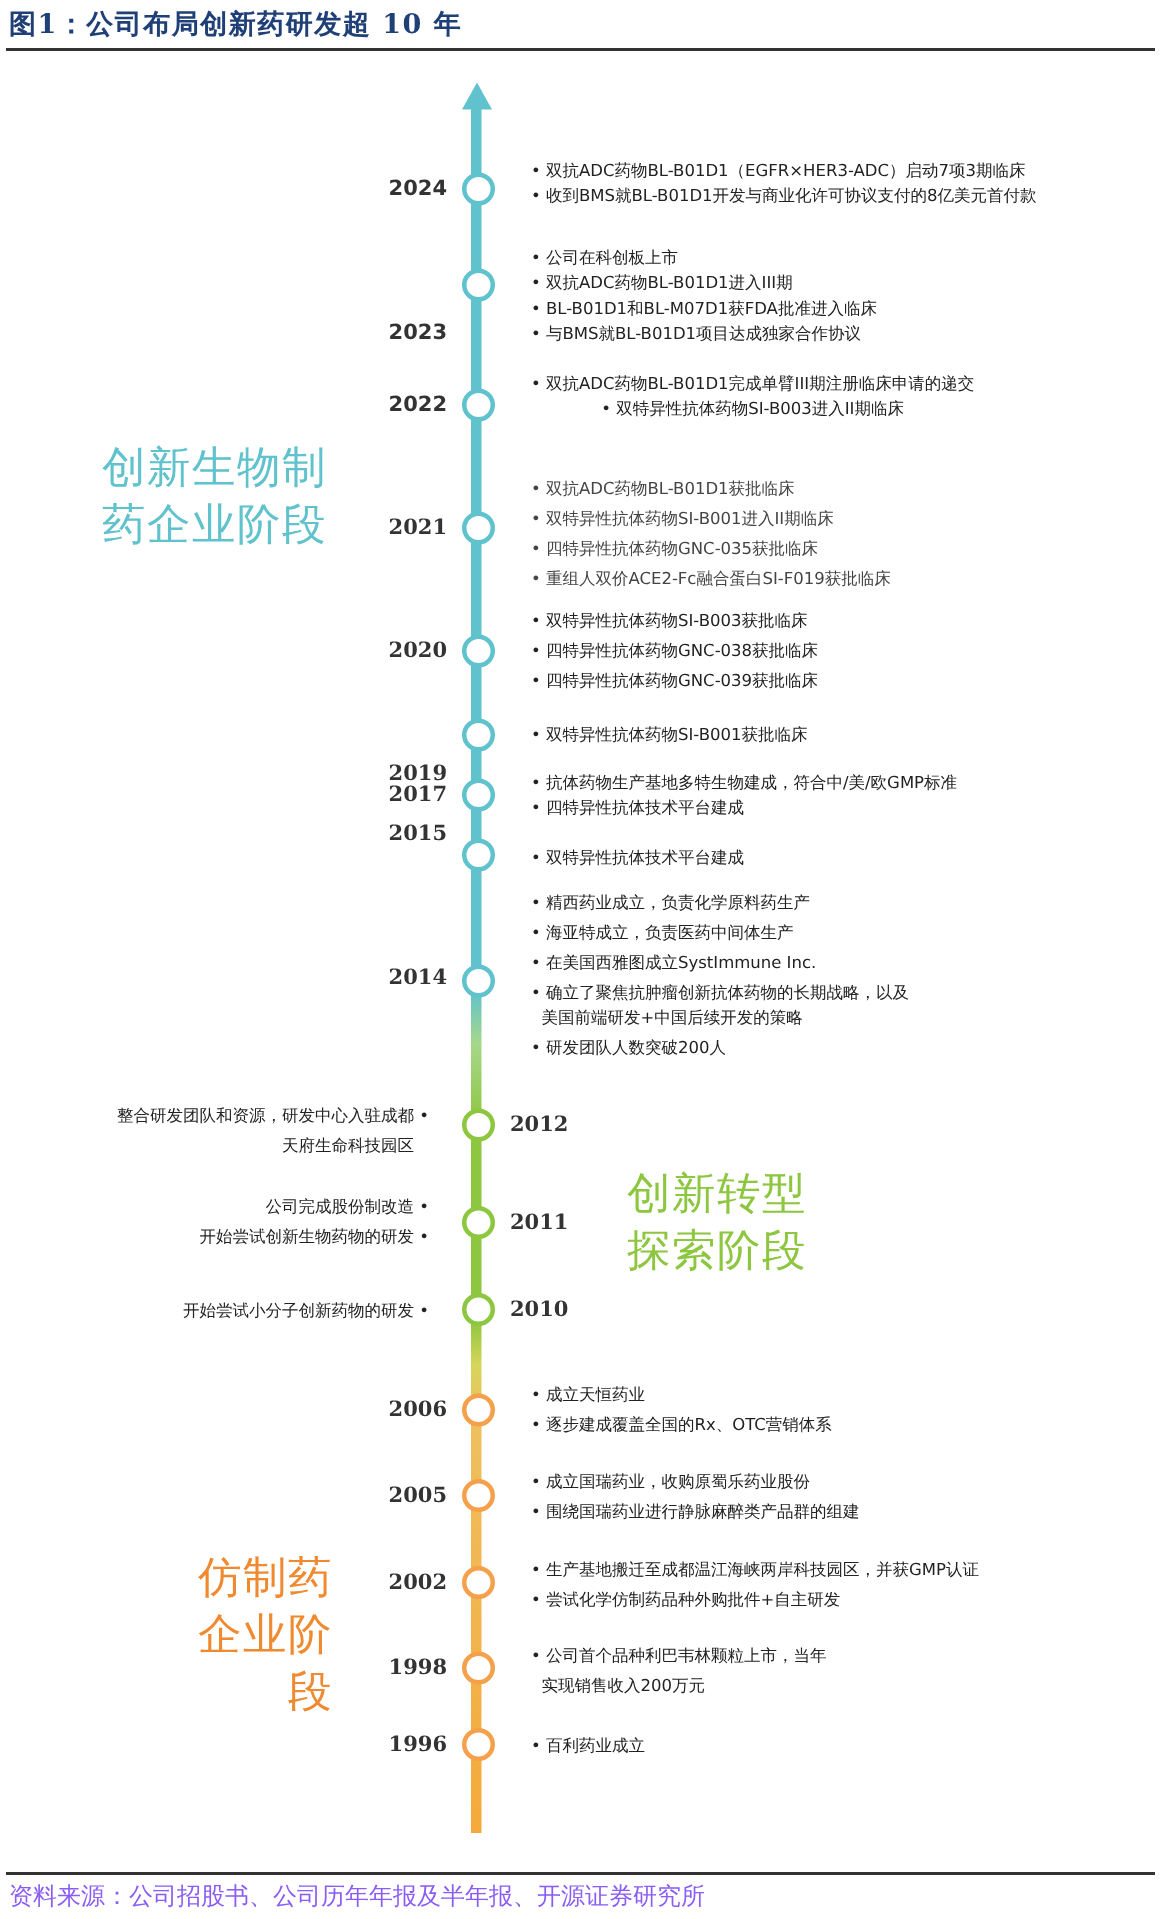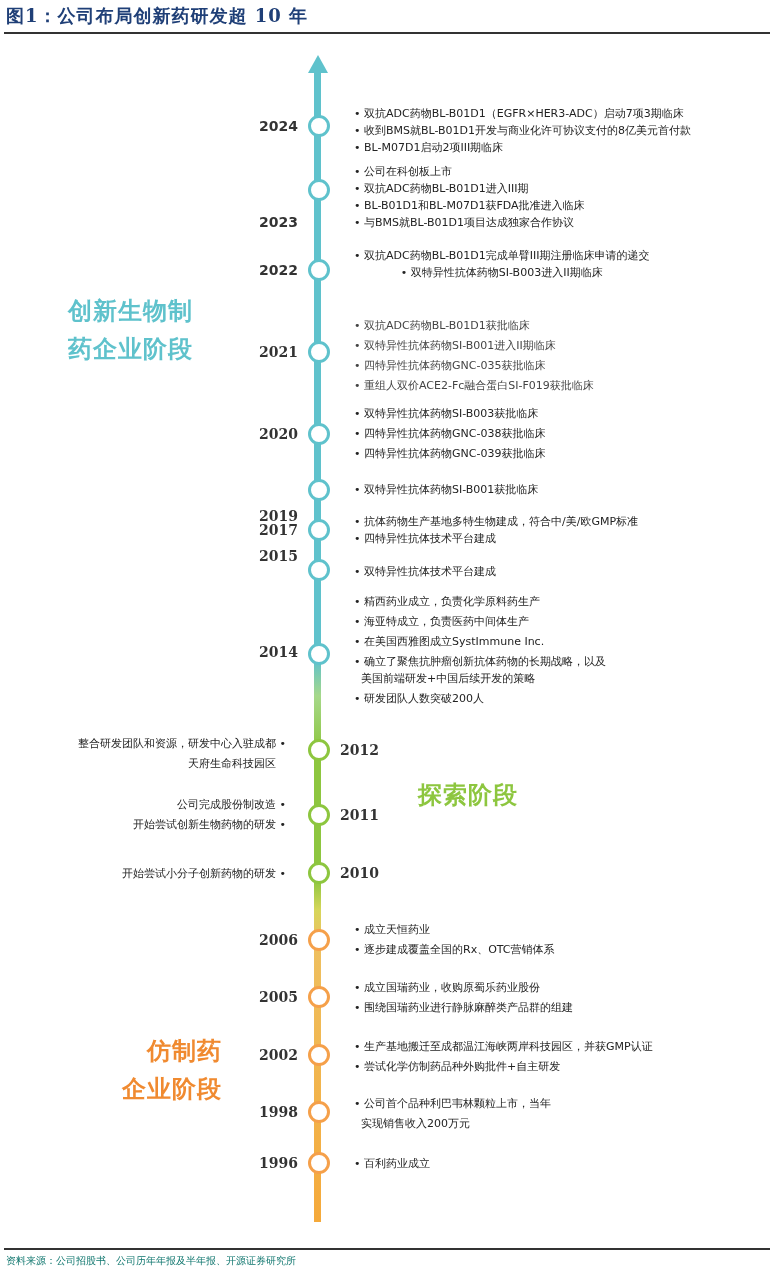--- a/index.html
+++ b/index.html
@@ -3,21 +3,21 @@
 <meta charset="utf-8">
 <style>
   html, body { margin:0; padding:0; background:#ffffff; }
   body { width:774px; height:1279px; position:relative; overflow:hidden;
          font-family:"DejaVu Sans", "Liberation Sans", sans-serif; color:#222; }
   .title { position:absolute; left:6px; top:4px; font-family:"DejaVu Serif","Liberation Serif",serif;
            font-weight:bold; font-size:18px; color:#1f3f77; letter-spacing:1px; }
   .title-rule { position:absolute; left:4px; right:4px; top:32px; height:1.5px; background:#333; }
   .footer-rule { position:absolute; left:4px; right:4px; top:1248px; height:1.5px; background:#333; }
   .footer { position:absolute; left:6px; top:1254px; font-family:"DejaVu Serif","Liberation Serif",serif;
-            font-size:10px; color:#0f766e;text-align:right; }
+            font-size:16px; color:#8b5cf6;text-align:right; }
 
   .line { position:absolute; left:314px; width:7px; }
   .arrow { position:absolute; left:308px; top:55px; width:0; height:0;
            border-left:10px solid transparent; border-right:10px solid transparent;
            border-bottom:18px solid #5fc2cc; }
 
   .node { position:absolute; width:16px; height:16px; border-radius:50%;
           background:#fff; border:3.5px solid; left:308px; transform:translateY(-50%); }
   .year { position:absolute; font-family:"DejaVu Serif","Liberation Serif",serif; font-weight:bold;
           font-size:14px; color:#333; transform:translateY(-50%); }
@@ -25,53 +25,53 @@
   .year.right { left:340px; }
   .year.sans { font-family:"DejaVu Sans","Liberation Sans",sans-serif; }
 
   .events { position:absolute; font-size:11px; line-height:15px; color:#222; }
   .events.right { left:354px; }
   .events.leftside { right:488px; text-align:right; }
   .events .ev { white-space:nowrap; margin-bottom:2px; }
   .events.loose .ev { margin-bottom:5px; }
   .events.light .ev { color:#444; }
 
-  .phase { position:absolute; font-size:24px; line-height:38px; letter-spacing:1px; font-weight:bold; }
+  .phase { position:absolute; font-size:29px; line-height:38px; letter-spacing:1px; font-weight:normal; }
 </style>
 </head>
 <body>
 
 <div class="title">图1：公司布局创新药研发超 10 年</div>
 <div class="title-rule"></div>
 
 <div class="arrow"></div>
 <div class="line" style="top:70px;height:590px;background:#5fc2cc;"></div>
 <div class="line" style="top:660px;height:90px;background:linear-gradient(#5fc2cc,#a6d88a 40%,#8dc63f);"></div>
 <div class="line" style="top:750px;height:130px;background:#8dc63f;"></div>
 <div class="line" style="top:880px;height:60px;background:linear-gradient(#8dc63f,#d6d65a 50%,#eec060);"></div>
 <div class="line" style="top:940px;height:282px;background:linear-gradient(#eec060,#f5a93a);"></div>
 
 <div class="phase" style="left:68px;top:292px;color:#5fc2cc;">
   <div>创新生物制</div>
   <div>药企业阶段</div>
 </div>
 <div class="phase" style="left:418px;top:776px;color:#8dc63f;">
+  <div>创新转型</div>
   <div>探索阶段</div>
 </div>
 <div class="phase" style="left:106px;top:1032px;color:#f08a30;text-align:right;width:116px;">
   <div>仿制药</div>
   <div>企业阶段</div>
 </div>
 
 <div class="node" style="top:126px;border-color:#5fc2cc;"></div>
 <div class="year left sans" style="top:126px;">2024</div>
 <div class="events right" style="top:106px;">
   <div class="ev">• 双抗ADC药物BL-B01D1（EGFR×HER3-ADC）启动7项3期临床</div>
   <div class="ev">• 收到BMS就BL-B01D1开发与商业化许可协议支付的8亿美元首付款</div>
-  <div class="ev">• BL-M07D1启动2项III期临床</div>
 </div>
 
 <div class="node" style="top:190px;border-color:#5fc2cc;"></div>
 <div class="year left sans" style="top:190px;margin-top:32px;">2023</div>
 <div class="events right" style="top:164px;">
   <div class="ev">• 公司在科创板上市</div>
   <div class="ev">• 双抗ADC药物BL-B01D1进入III期</div>
   <div class="ev">• BL-B01D1和BL-M07D1获FDA批准进入临床</div>
   <div class="ev">• 与BMS就BL-B01D1项目达成独家合作协议</div>
 </div>

